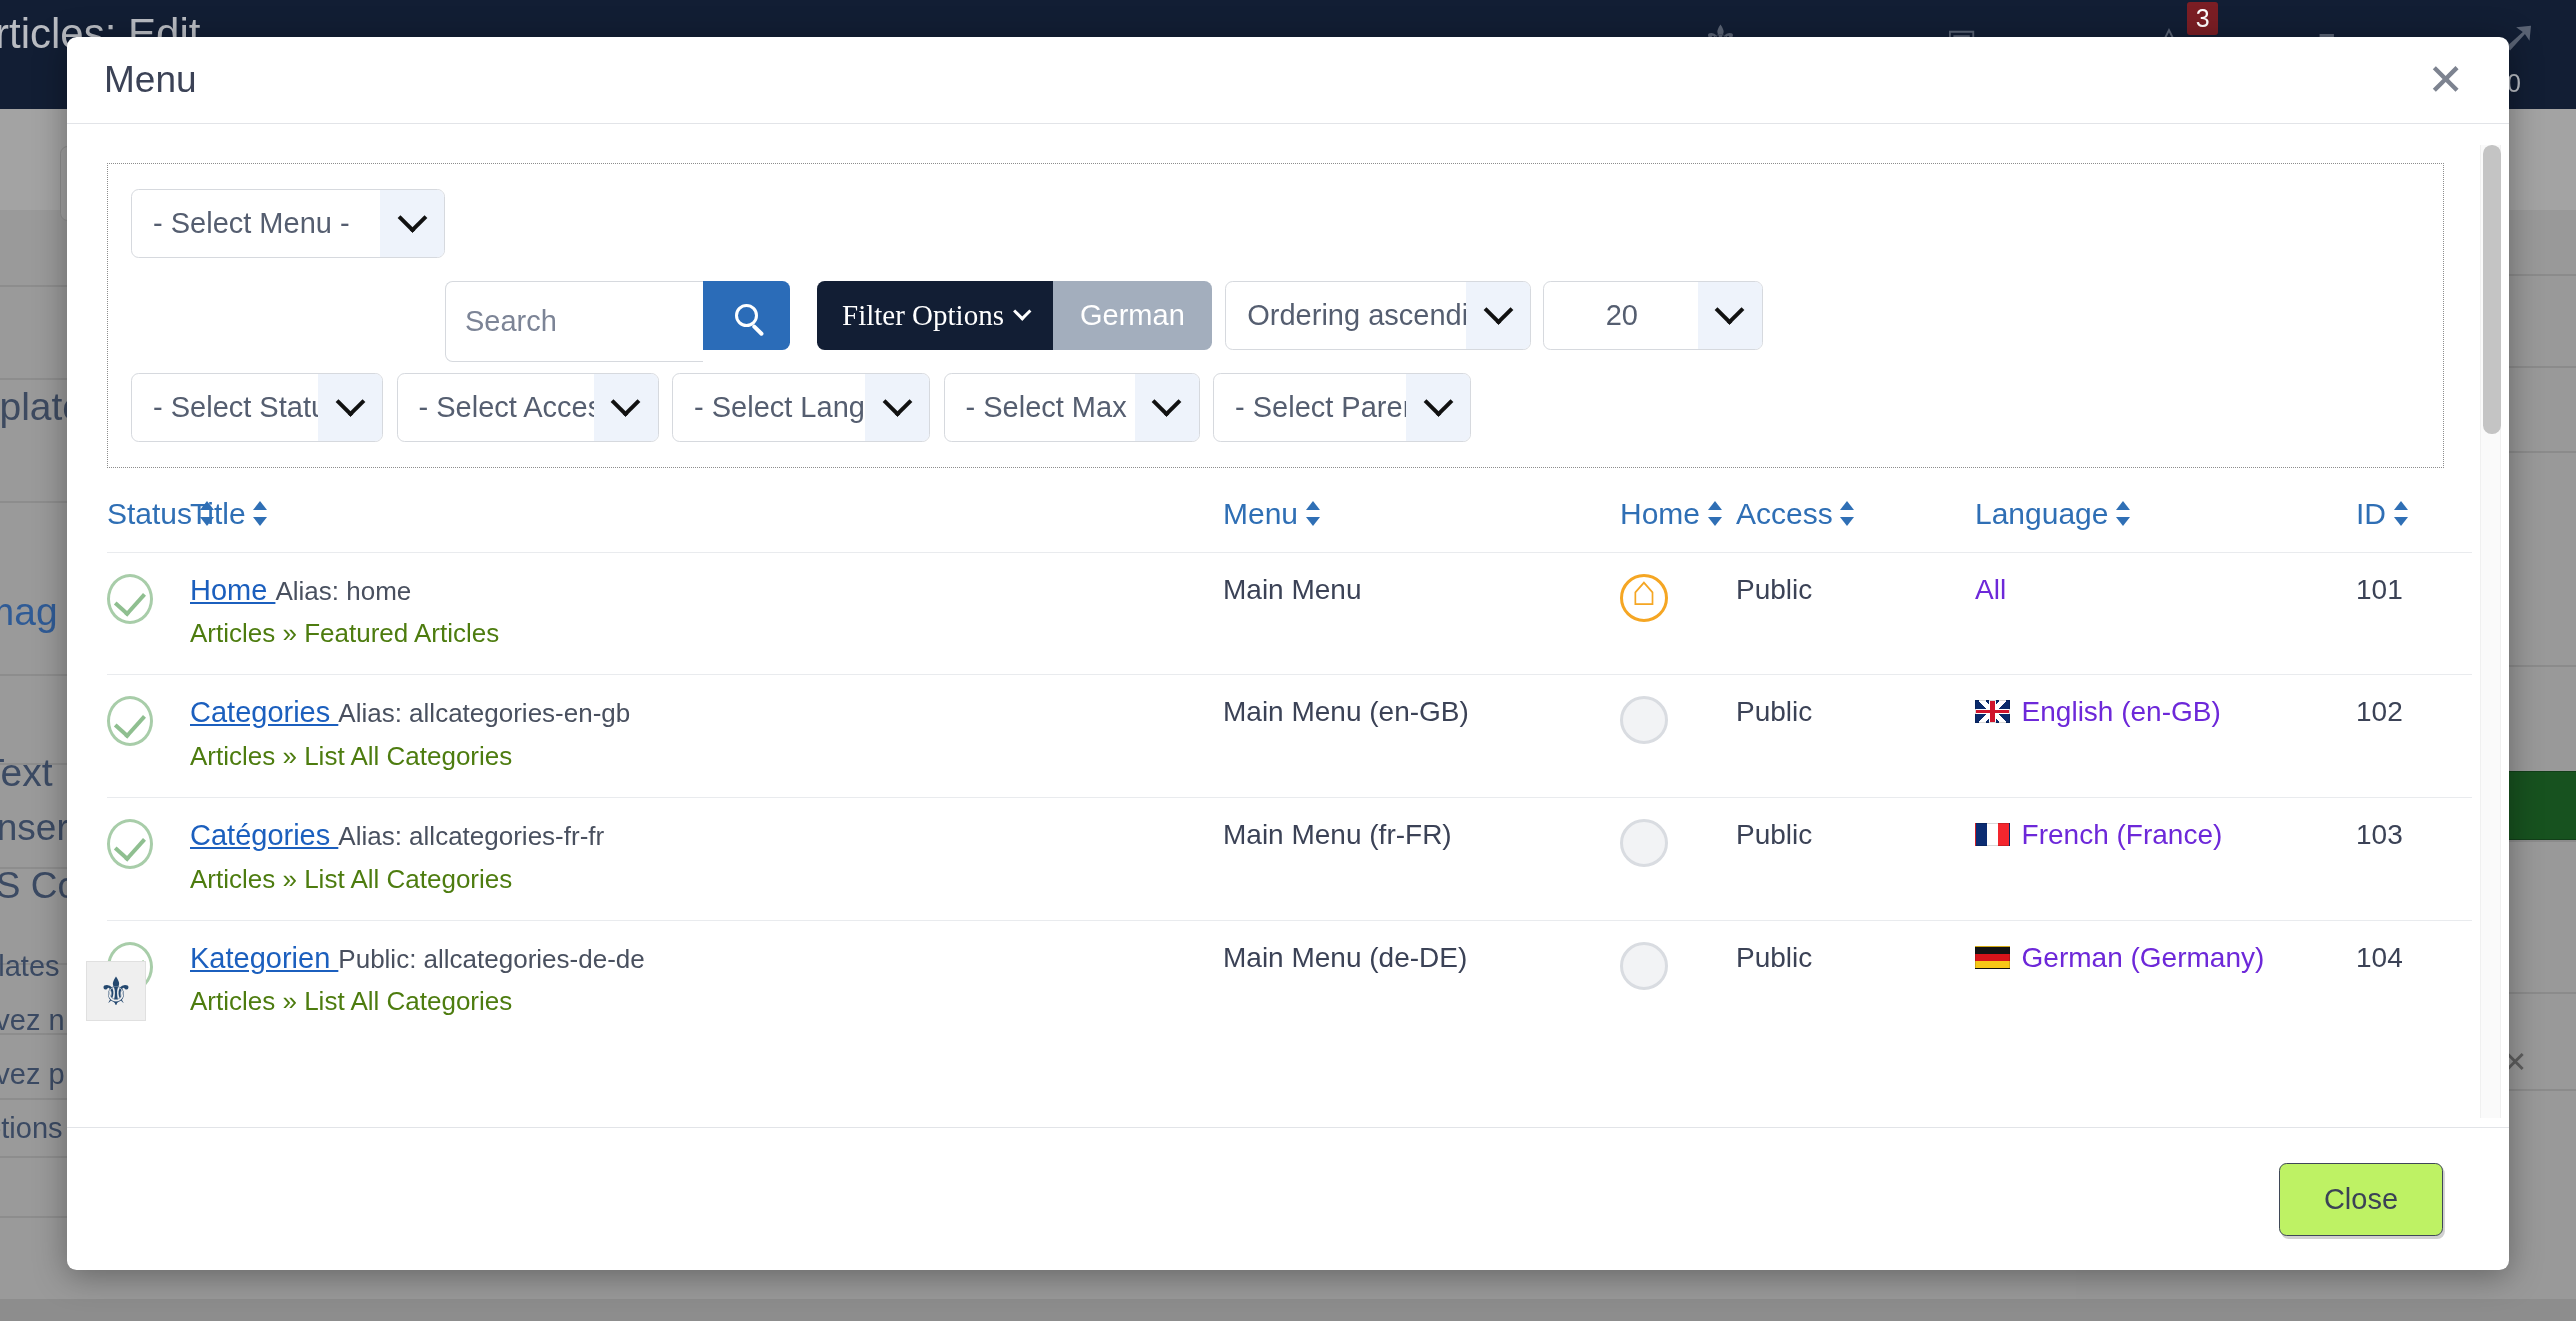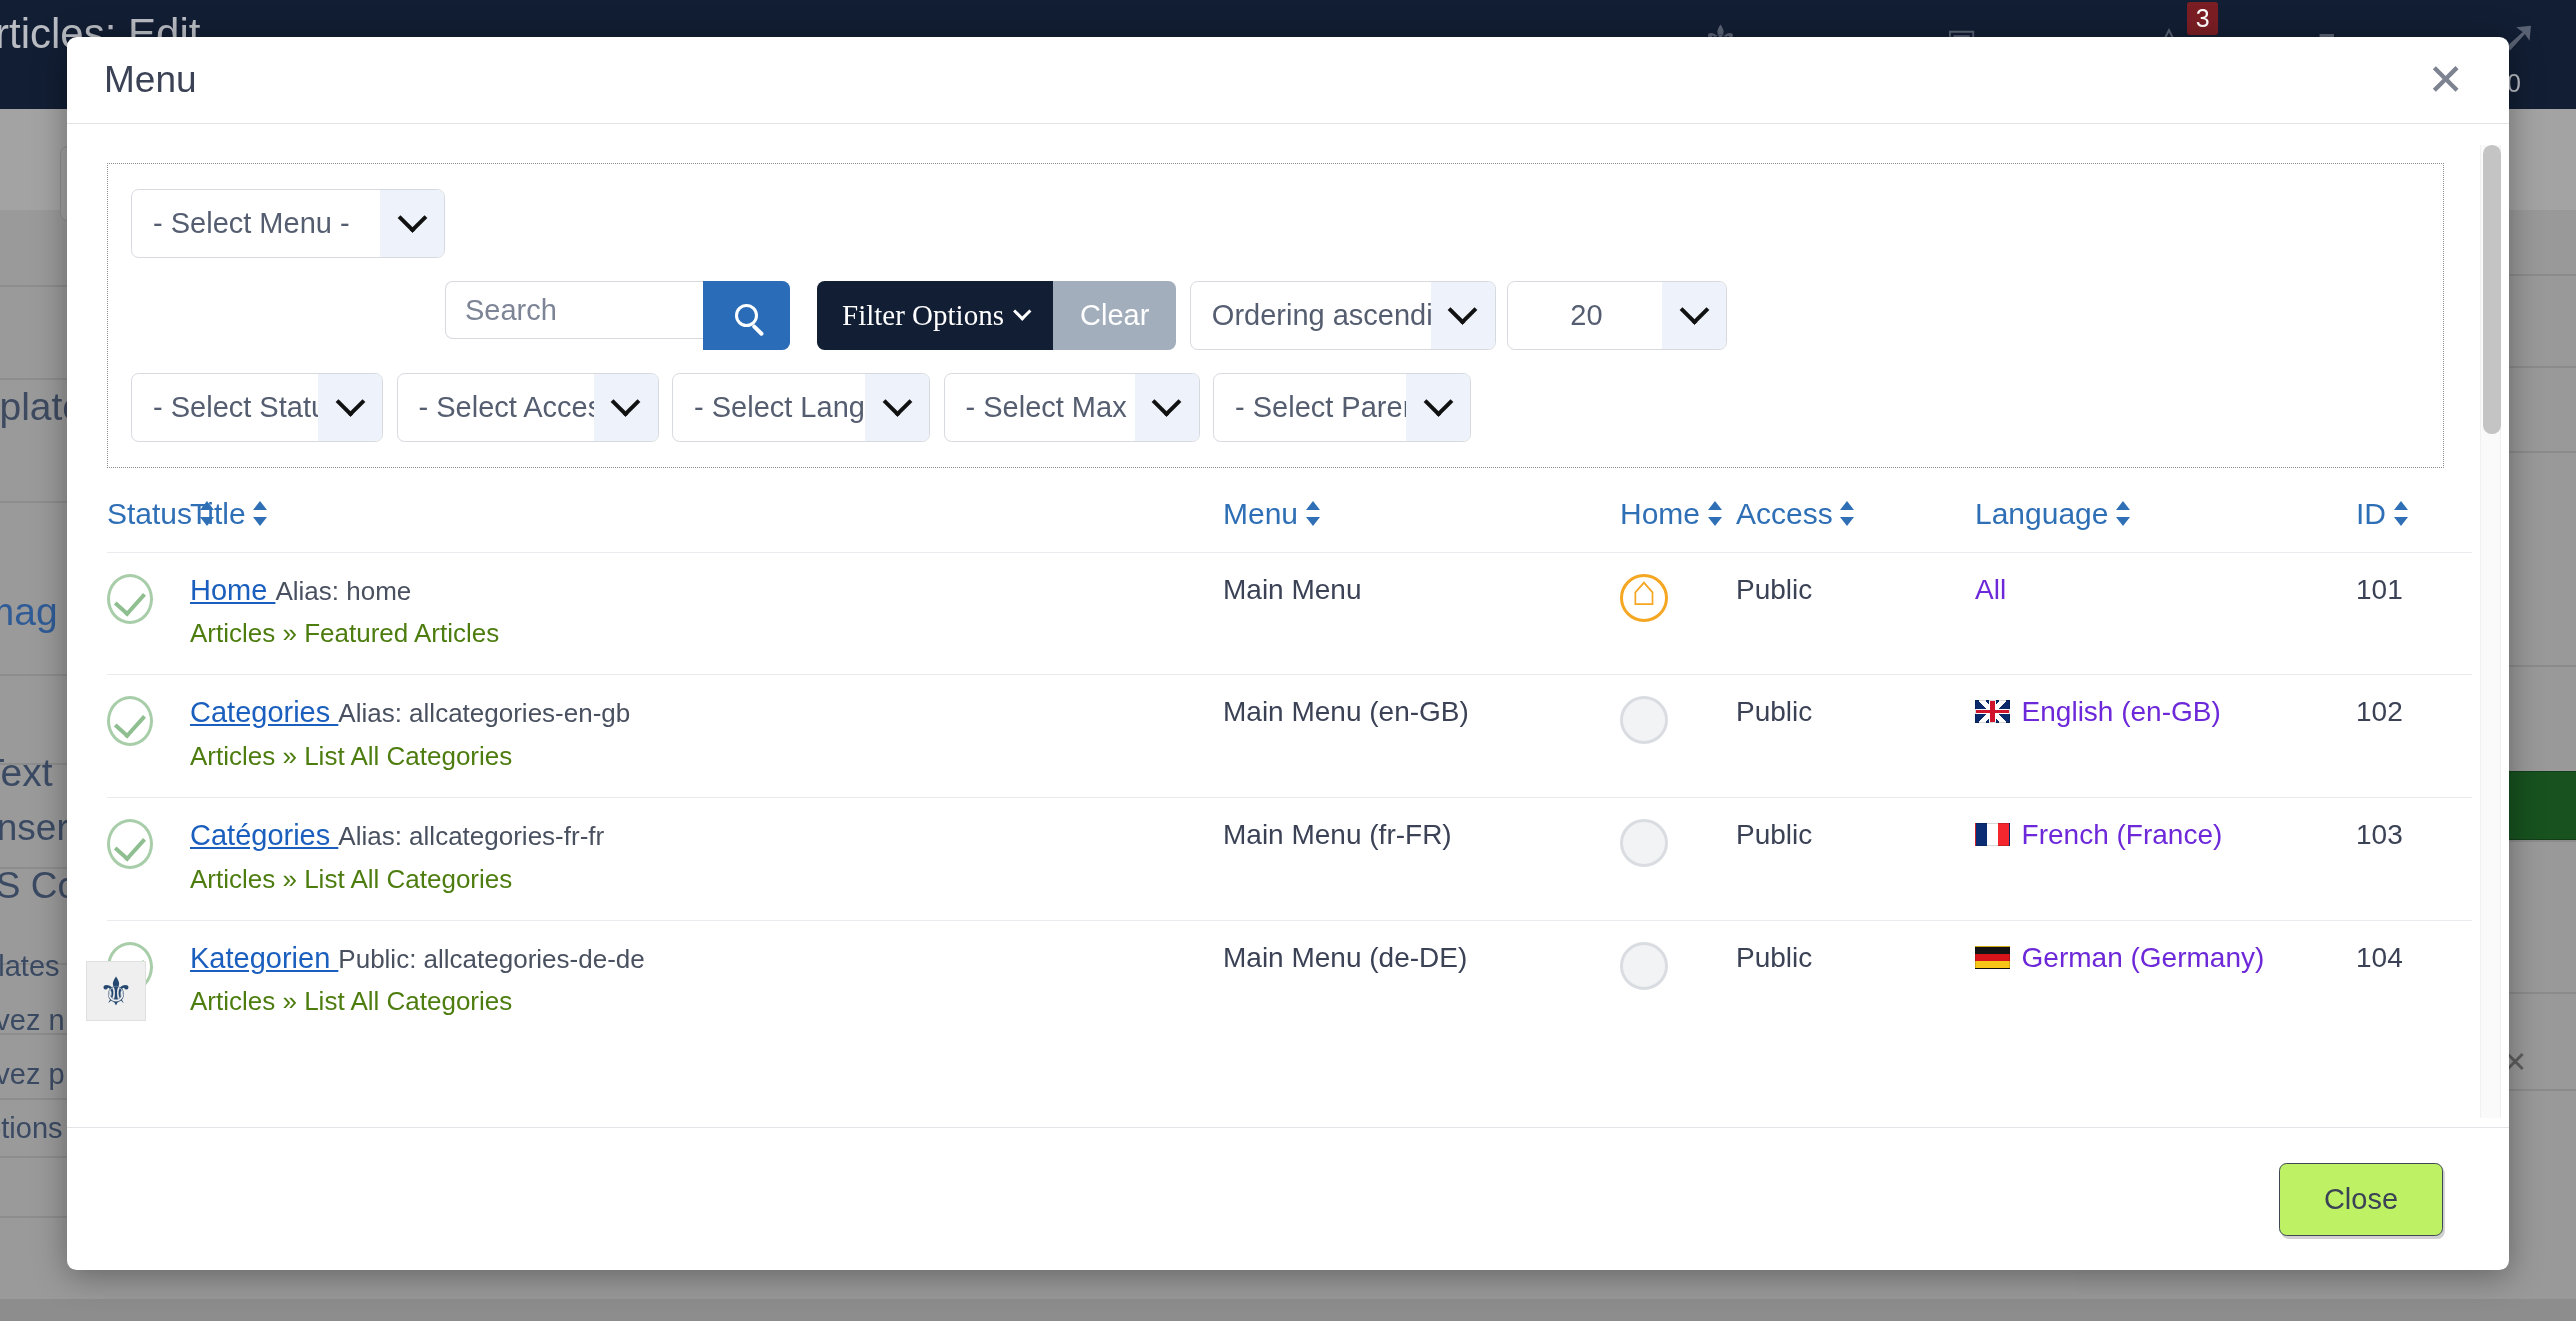--- a/index.html
+++ b/index.html
@@ -169,21 +169,21 @@
     display: block; width: 21px; height: 21px;
     border-right: 4.8px solid #111; border-bottom: 4.8px solid #111;
     transform: rotate(45deg) translate(-3.9px,-3.9px);
   }
   .sel-menu { width: 314px; }
 
   
   .spacer-left { width: 314px; flex: 0 0 314px; }
   .search-group { display: flex; height: 69px; margin-left: 0; }
   .search-input {
-    width: 258px; height: 58px;
+    width: 258px; height: 81px;
     border: 1.9px solid #d6d9de; border-right: none;
     border-radius: 7.7px 0 0 7.7px;
     font-size: 29px; color: #555e70;
     padding: 0 19px; outline: none;
     background: #fff;
     font-family: "Liberation Sans", sans-serif;
   }
   .search-input::placeholder { color: #7c8496; }
   .search-btn {
     width: 87px; height: 69px; border: none;
@@ -416,21 +416,21 @@
             <input class="search-input" type="text" placeholder="Search" style="">
             <button class="search-btn">
               <span class="mag"></span>
             </button>
           </div>
 
           <button class="btn-filteropts" style="margin-left:27px;font-family:Liberation Serif, serif;">
             <span>Filter Options</span>
             <i class="chev-sm"></i>
           </button>
-          <button class="btn-clear">Clear</button>
+          <button class="btn-clear">German</button>
 
           <div class="sel sel-order">
             <span class="sel-text">Ordering ascending</span>
             <span class="sel-arrow">
                 <i class="chev"></i>
               </span>
           </div>
 
           <div class="sel sel-limit">
             <span class="sel-text" style="text-align:center;">20</span>

